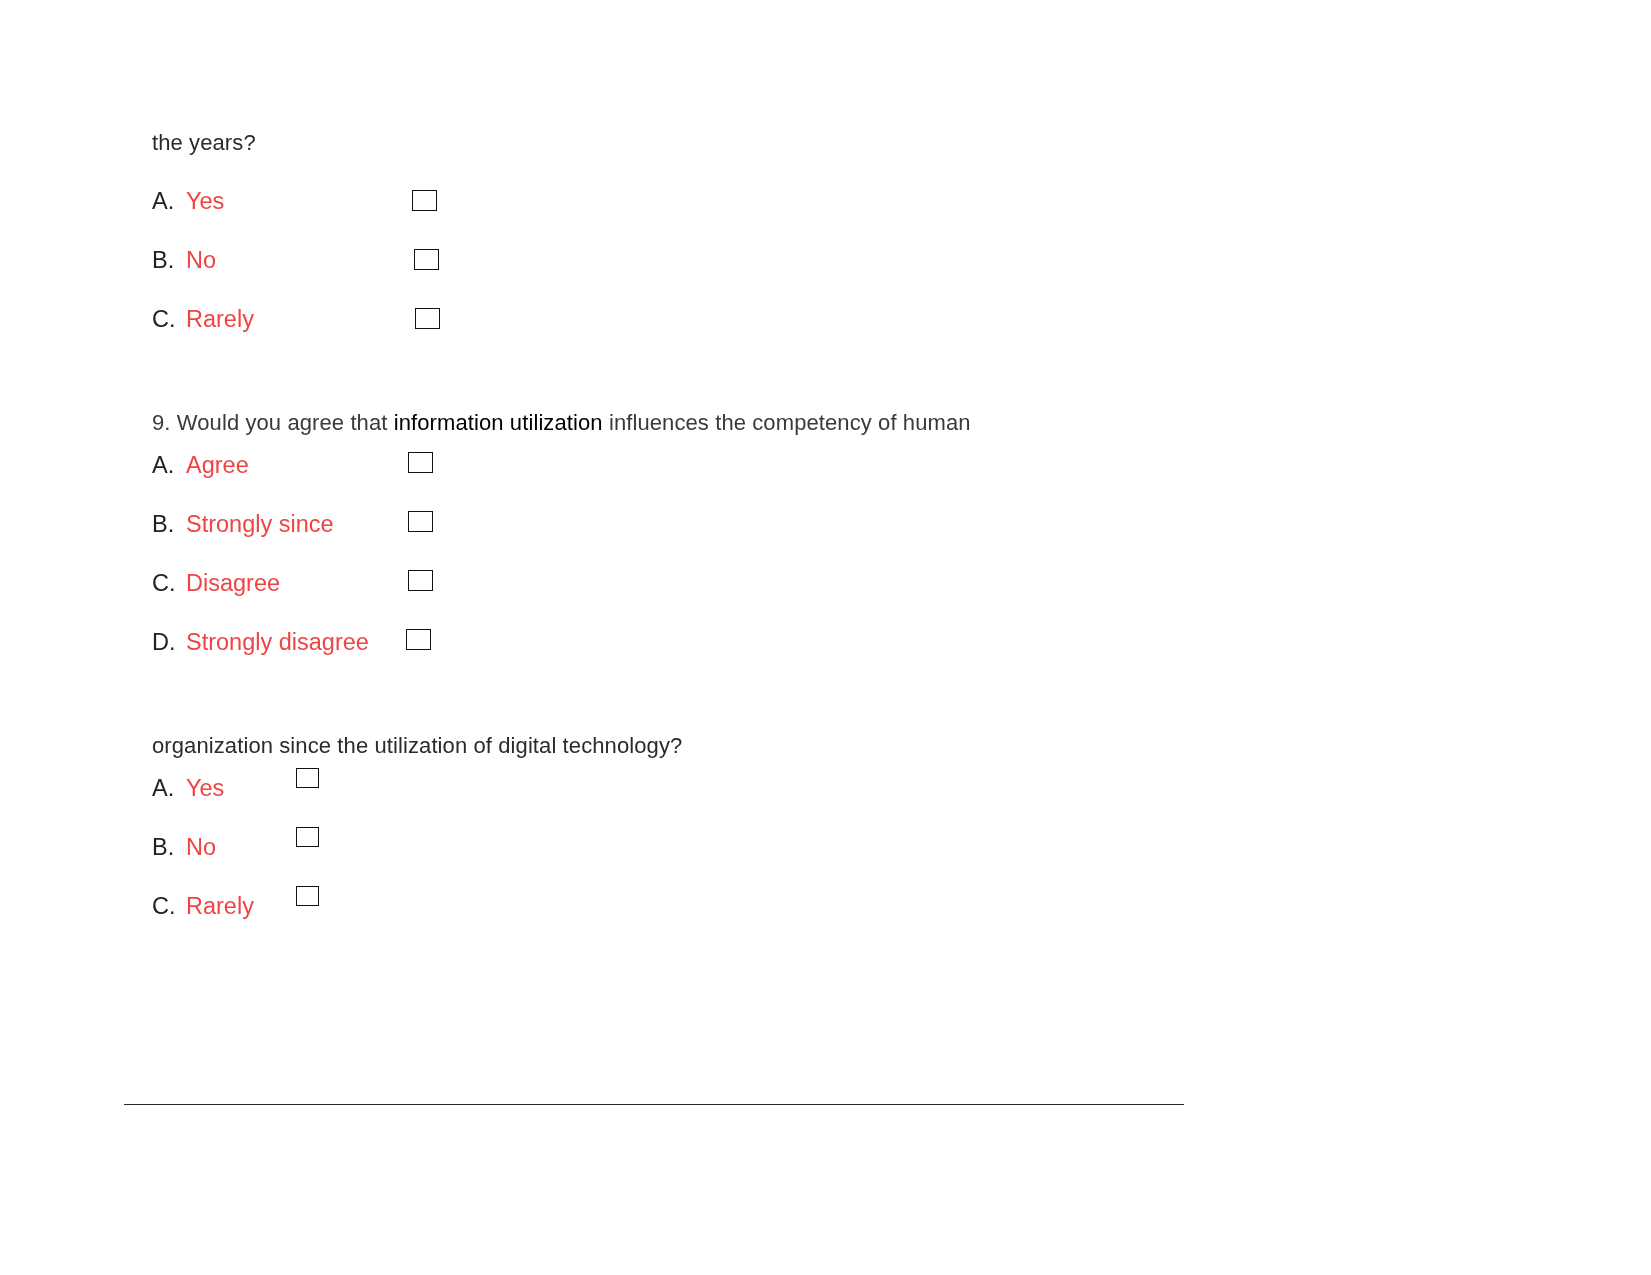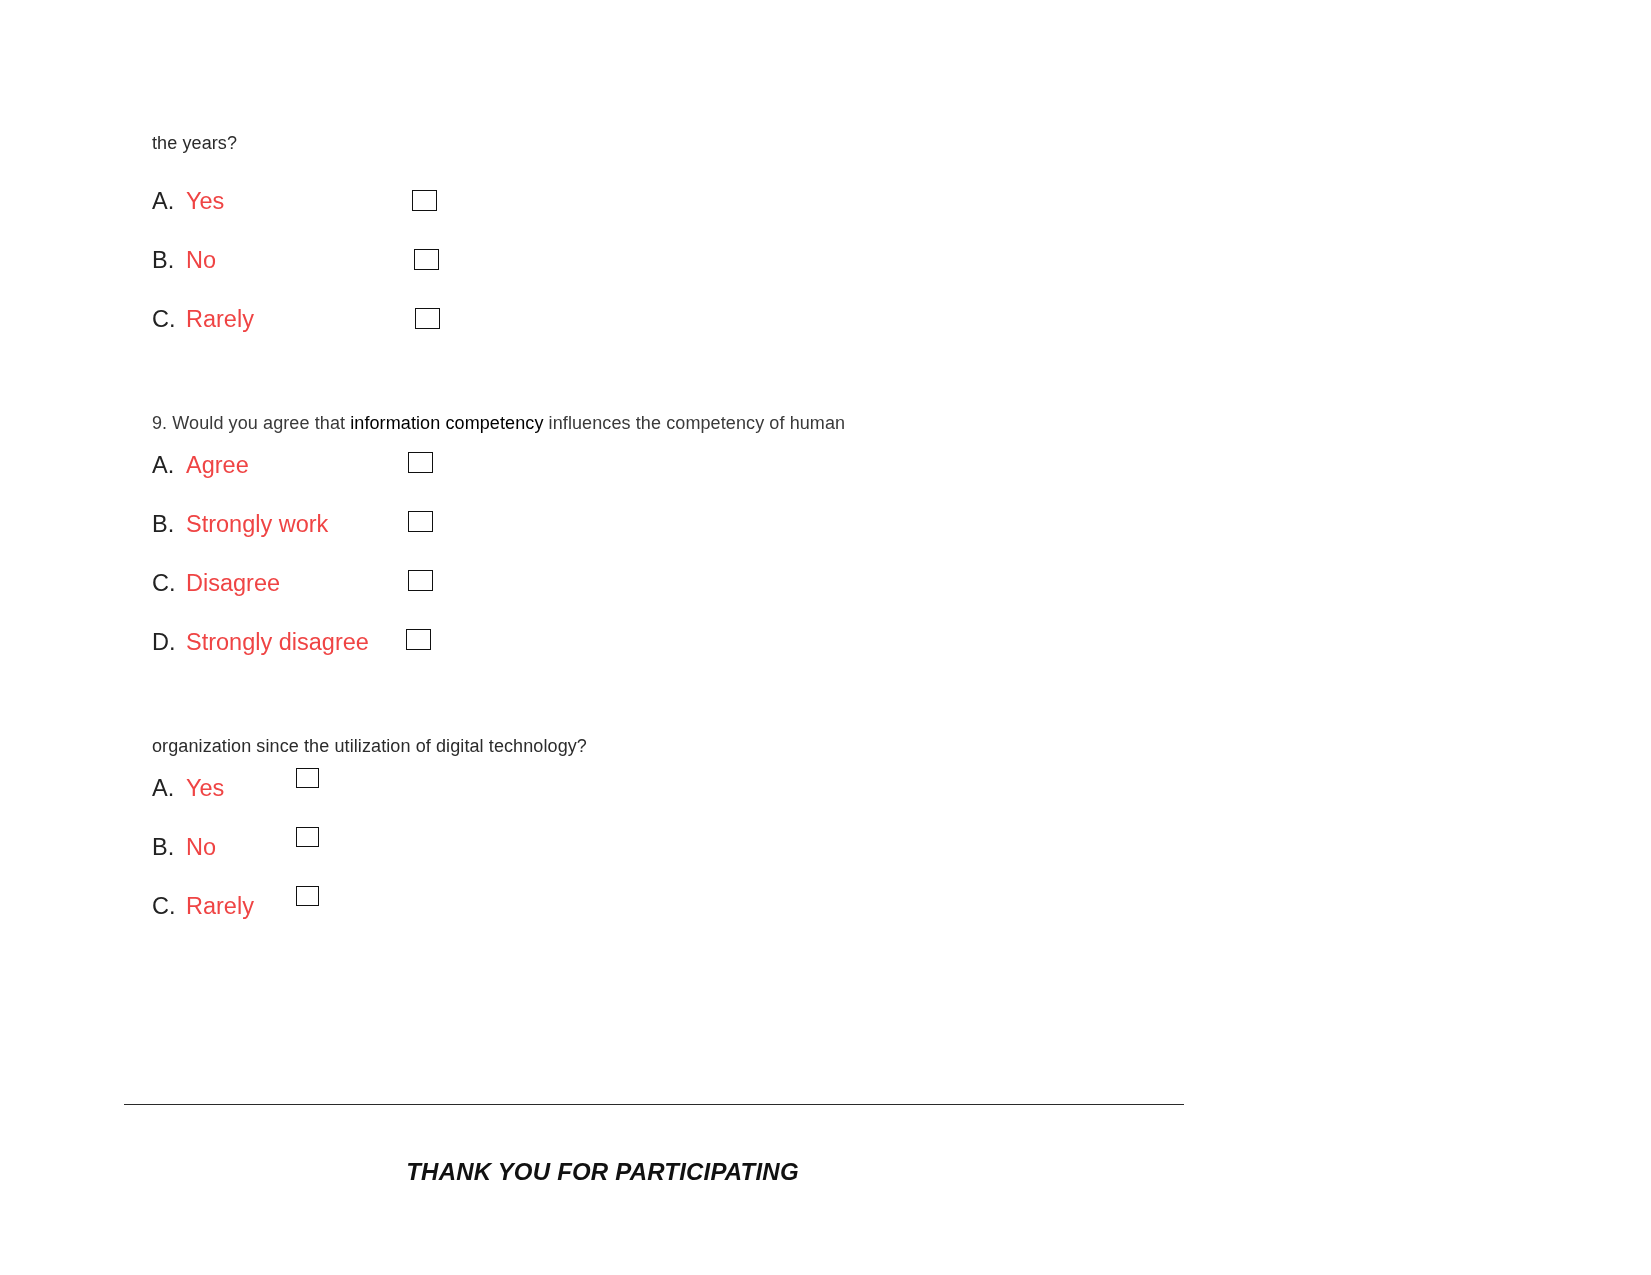--- a/index.html
+++ b/index.html
@@ -22,21 +22,21 @@
   }
   .content {
     position: absolute;
     left: 152px;
     top: 0;
     width: 1380px;
   }
 
   
   .qtext {
-    font-size: 18px;
+    font-size: 22px;
     line-height: 54px;
     color: #2b2b2b;
     letter-spacing: 0.1px;
     white-space: nowrap;
   }
   .qtext.soft {
     color: #3a3a3a;
   }
   .qtext .emph {
     color: #000000;
@@ -141,31 +141,31 @@
           <span class="opt-letter">C.</span>
           <span class="opt-label">Rarely</span>
           <span class="checkbox"></span>
         </div>
       </div>
     </div>
 
     <div class="spacer-md"></div>
 
     <div class="q-block">
-      <div class="qtext soft"><span>9. Would you agree that </span><span class="emph">information competency</span><span> influences the competency of human</span></div>
+      <div class="qtext soft"><span>9. Would you agree that </span><span class="emph">information utilization</span><span> influences the competency of human</span></div>
 
       <div class="g2">
         <div class="option-row row-a">
           <span class="opt-letter">A.</span>
           <span class="opt-label">Agree</span>
           <span class="checkbox"></span>
         </div>
         <div class="option-row row-b">
           <span class="opt-letter">B.</span>
-          <span class="opt-label">Strongly work</span>
+          <span class="opt-label">Strongly since</span>
           <span class="checkbox"></span>
         </div>
         <div class="option-row row-c">
           <span class="opt-letter">C.</span>
           <span class="opt-label">Disagree</span>
           <span class="checkbox"></span>
         </div>
         <div class="option-row row-d">
           <span class="opt-letter">D.</span>
           <span class="opt-label">Strongly disagree</span>
@@ -194,14 +194,13 @@
           <span class="opt-letter">C.</span>
           <span class="opt-label">Rarely</span>
           <span class="checkbox"></span>
         </div>
       </div>
     </div>
 
   </div>
 
   <div class="divider"></div>
-  <div class="thanks">THANK YOU FOR PARTICIPATING</div>
 </div>
 
 </body></html>

